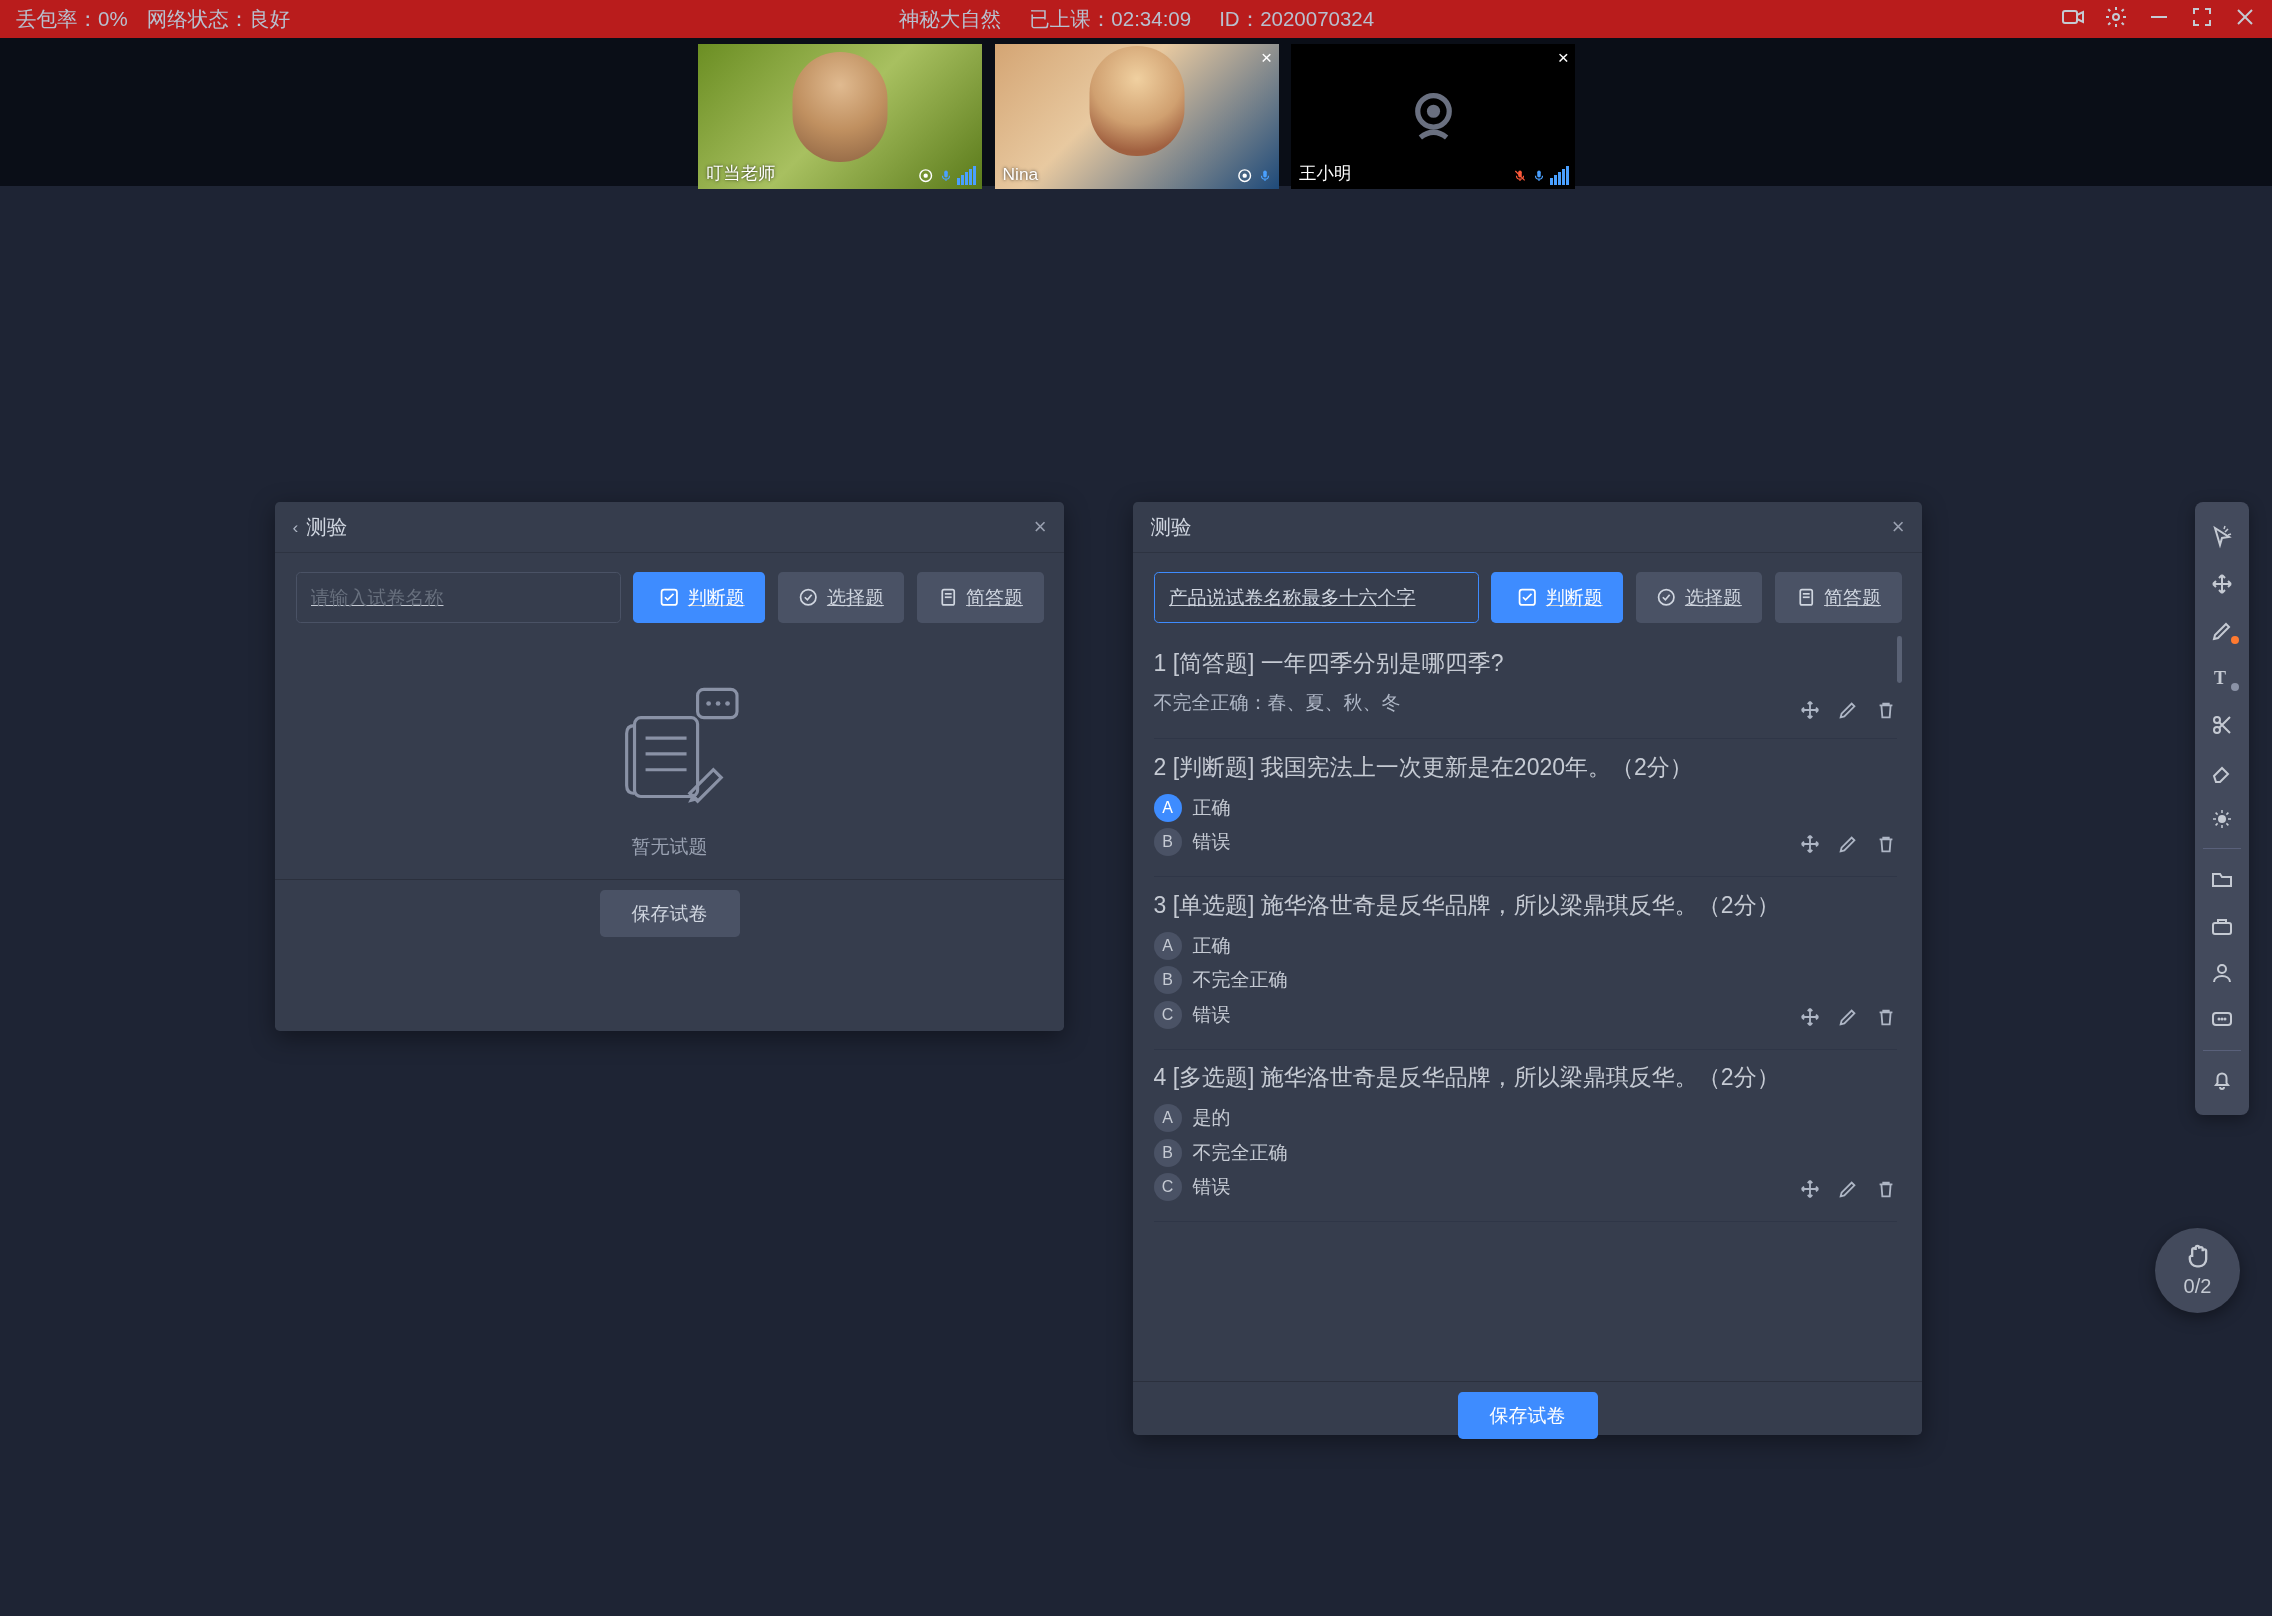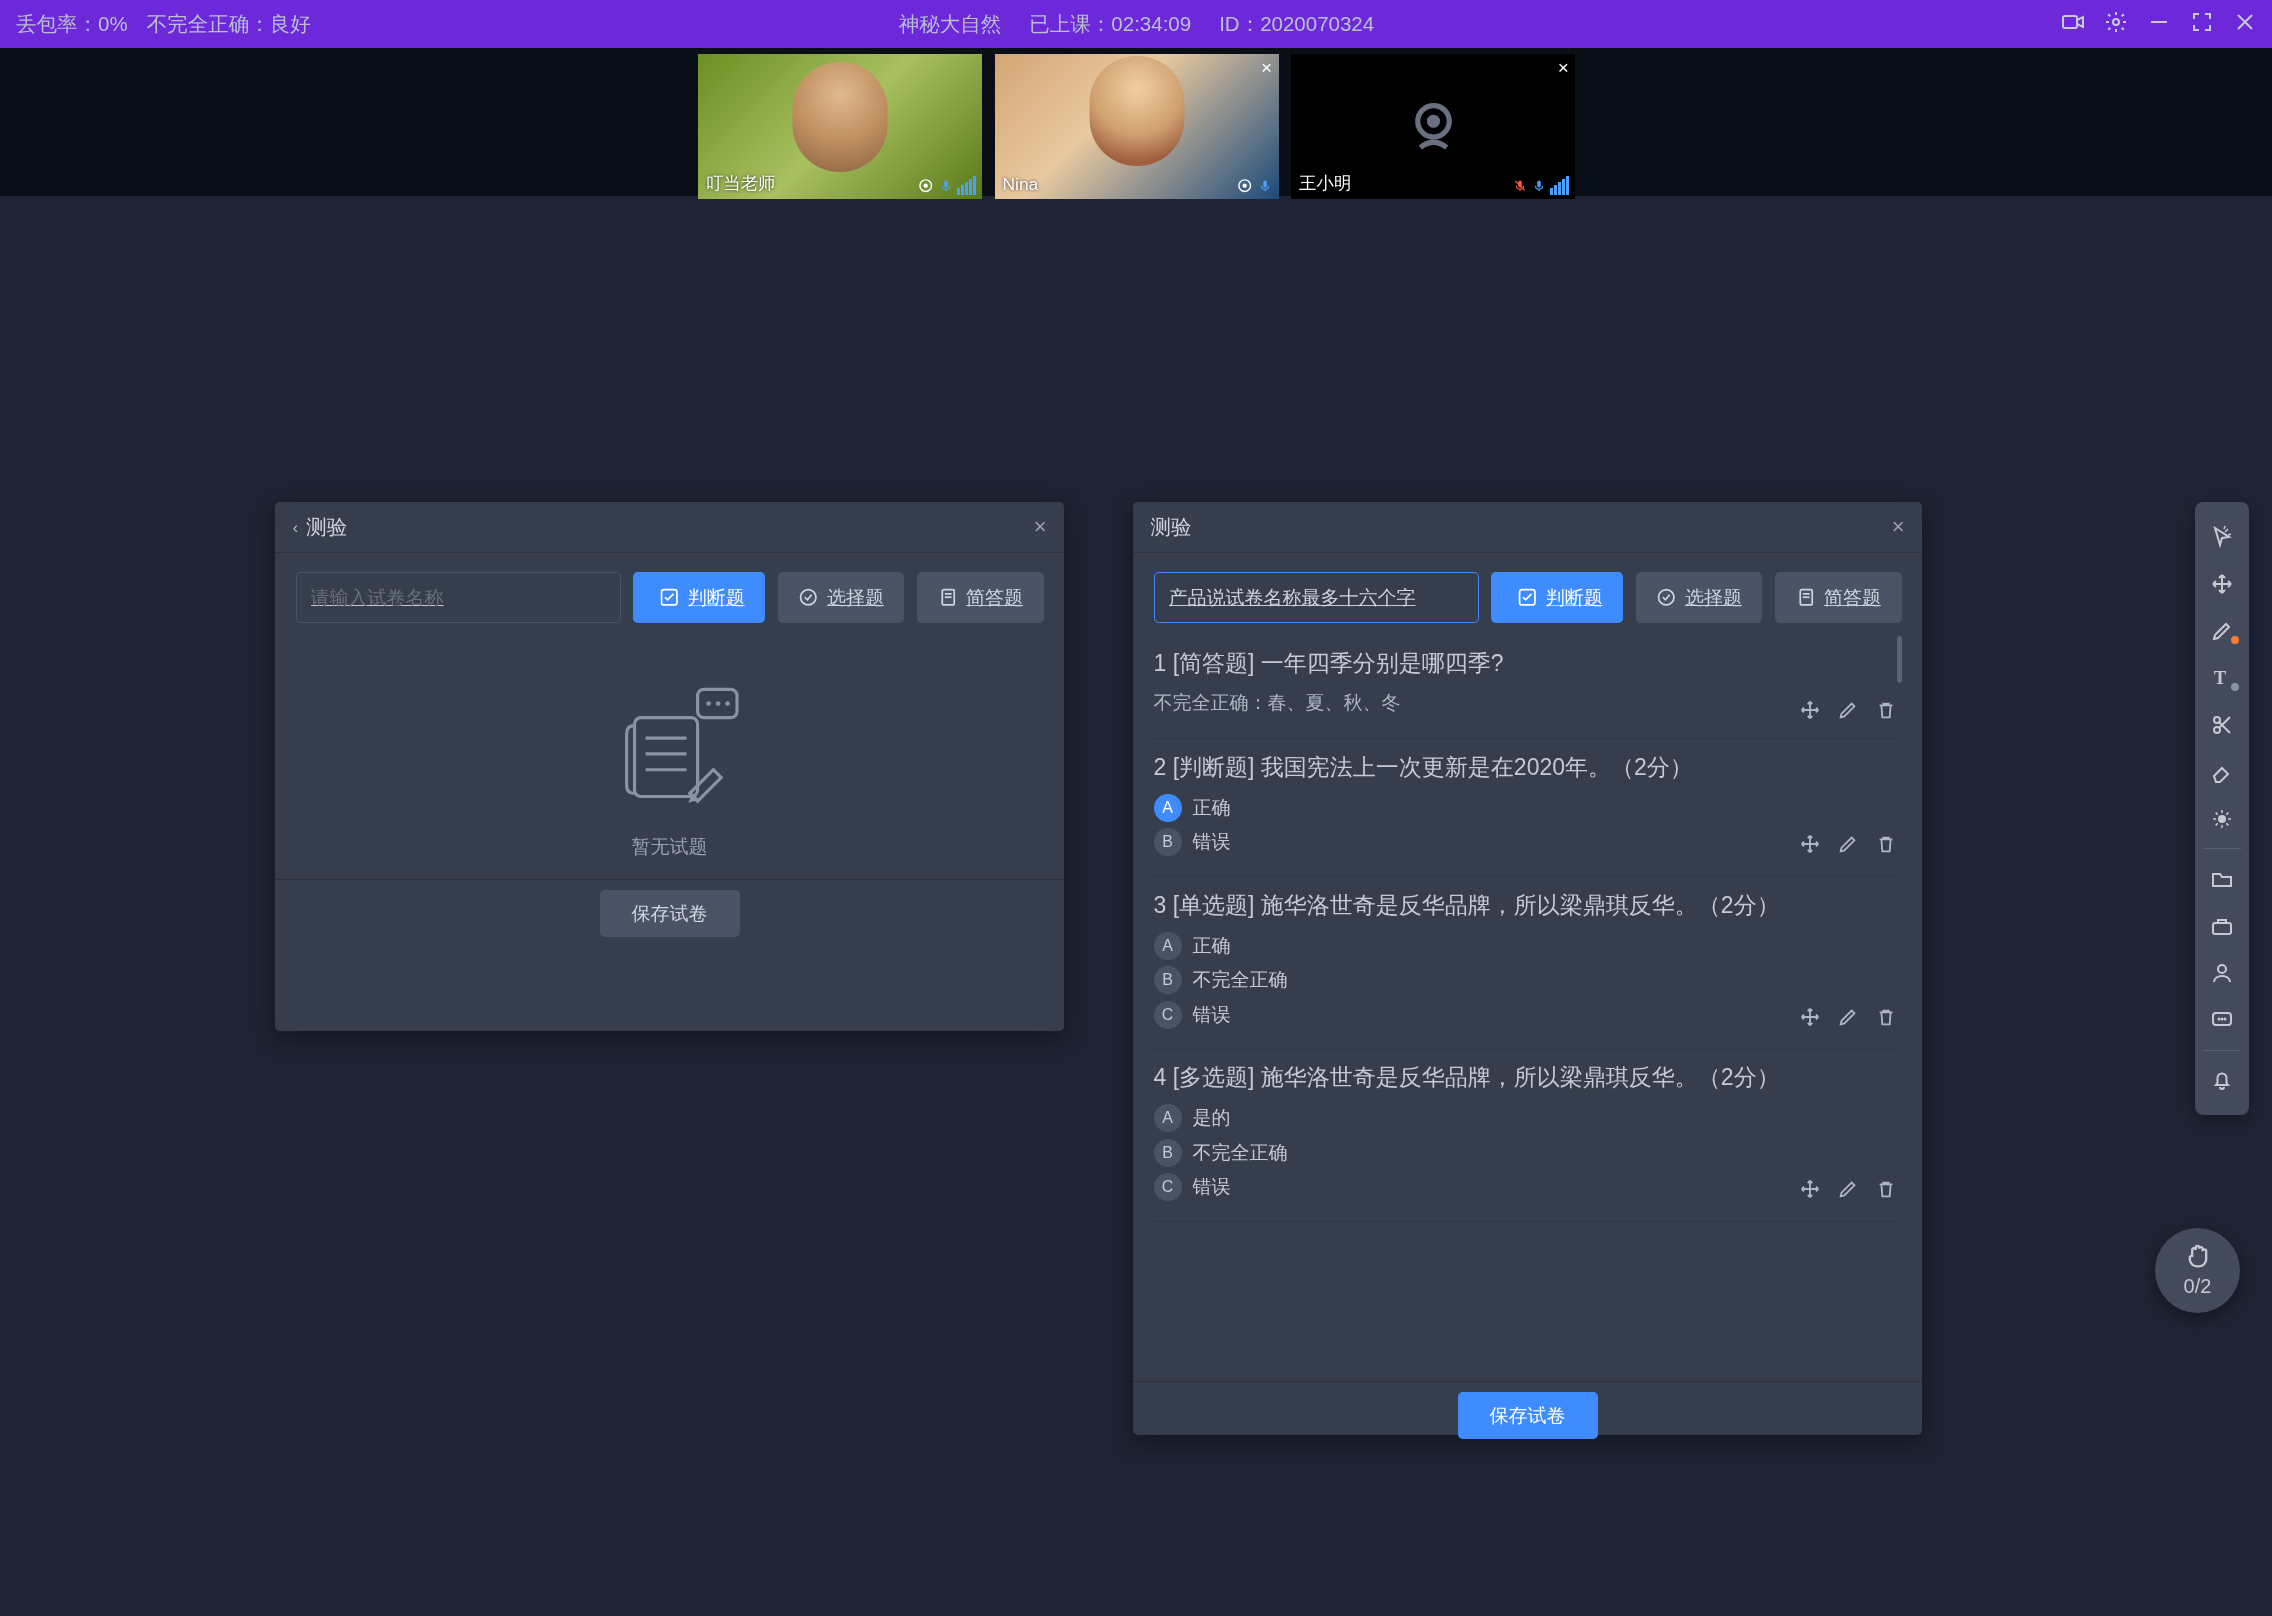--- a/index.html
+++ b/index.html
@@ -6,28 +6,28 @@
 body {
   width: 2273px;
   height: 1616px;
   background: #1e2434;
   font-family: "Microsoft YaHei", "PingFang SC", Arial, sans-serif;
   color: #c5cad3;
   overflow: hidden;
   position: relative;
 }
 .top-bar {
-  height: 48px;
+  height: 38px;
   display: flex;
   align-items: center;
   font-size: 20.5px;
   color: #b8c0cf;
   padding: 0 16px;
   position: relative;
-  background: #6d28d9;
+  background: #b91c1c;
 }
 .top-left { position: absolute; left: 16px; display: flex; gap: 19px; }
 .top-center { position: absolute; left: 50%; transform: translateX(-50%); display: flex; gap: 28px; }
 .top-right { position: absolute; right: 16px; display: flex; gap: 19px; align-items: center; }
 .top-right svg { width: 24px; height: 24px; }
 .video-strip {
   height: 148px;
   background: #0a0e17;
   display: flex;
   justify-content: center;
@@ -156,21 +156,21 @@
 
 .stroke-light { stroke:#c5cad3; }
 .fill-light { fill:#c5cad3; }
 </style>
 </head>
 <body>
 
 <div class="top-bar">
   <div class="top-left">
     <span>丢包率：0%</span>
-    <span>不完全正确：良好</span>
+    <span>网络状态：良好</span>
   </div>
   <div class="top-center">
     <span>神秘大自然</span>
     <span><span>已上课：</span><span>02:34:09</span></span>
     <span><span>ID：</span><span>2020070324</span></span>
   </div>
   <div class="top-right">
     <span><svg viewBox="0 0 24 24" fill="none">
           <rect x="2" y="6" width="14" height="12" rx="2" class="stroke-light" stroke-width="2"></rect>
           <path d="M16 10 L22 7 V17 L16 14" class="stroke-light" stroke-width="2"></path>

